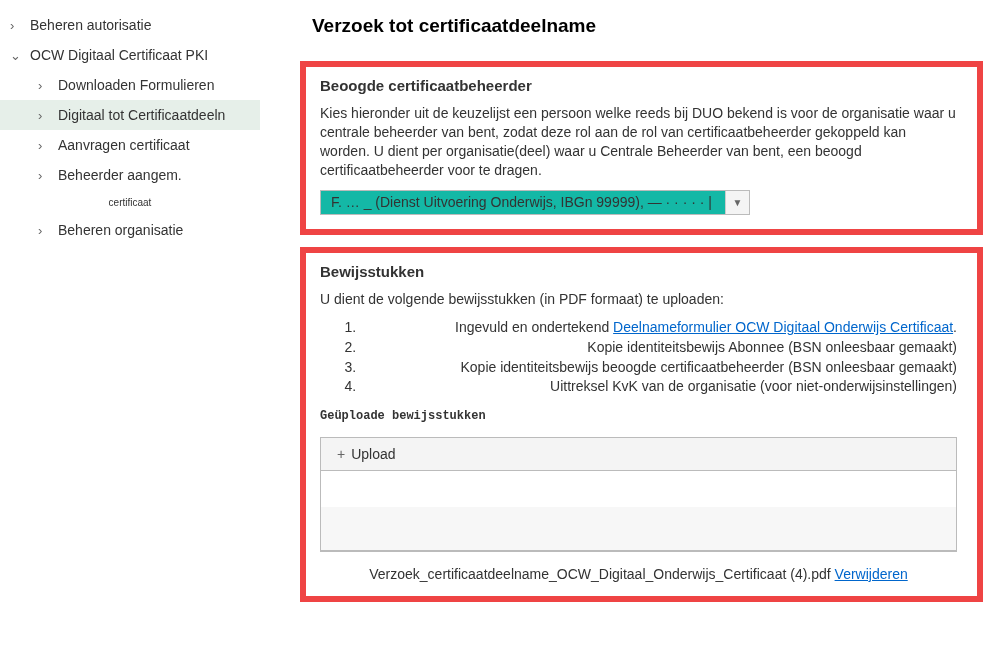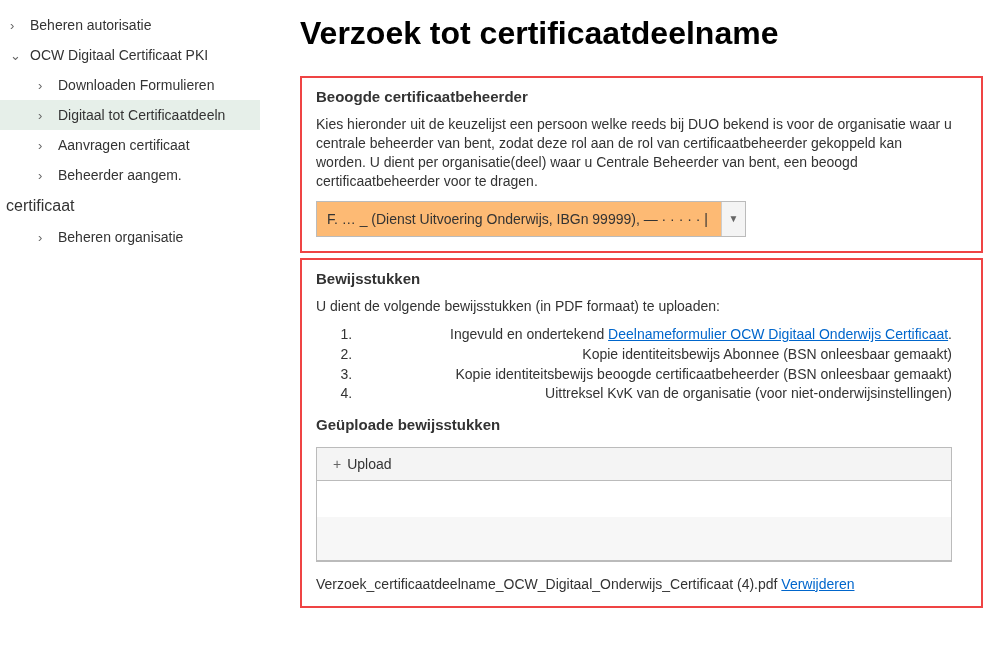--- a/index.html
+++ b/index.html
@@ -41,54 +41,56 @@
       background: #e6efe9;
     }
     .chevron {
       display: inline-block;
       width: 14px;
       margin-right: 6px;
       color: #666;
       font-size: 13px;
     }
     .nav-nolink {
-      padding: 7px 6px;
-      font-size: 16px;
+      padding: 7px 26px;
+      font-size: 10px;
+      text-align: center;
     }
     .main {
       flex: 1;
       padding: 15px 20px 20px 40px;
     }
     h1 {
-      font-size: 32px;
+      font-size: 19px;
       font-weight: bold;
       margin-bottom: 24px;
       color: #000;
+      margin-left: 12px;
     }
     .panel {
-      border: 2px solid #ef4444;
-      padding: 10px 29px 14px 14px;
-      margin-bottom: 5px;
+      border: 6px solid #ef4444;
+      padding: 10px 20px 14px 14px;
+      margin-bottom: 12px;
     }
     .panel-title {
       font-weight: bold;
       font-size: 15px;
       margin-bottom: 10px;
     }
     .panel p {
       margin-bottom: 10px;
       line-height: 1.35;
     }
     .dropdown {
       display: flex;
       border: 1px solid #bbb;
       width: 430px;
-      height: 36px;
-      align-items: center;
-      background: #fdba74;
+      height: 25px;
+      align-items: center;
+      background: #14b8a6;
     }
     .dropdown-text {
       flex: 1;
       padding: 0 10px;
       white-space: nowrap;
       overflow: hidden;
     }
     .dropdown-btn {
       width: 24px;
       height: 100%;
@@ -109,21 +111,22 @@
       line-height: 1.4;
     }
     a.link {
       color: #0066cc;
       text-decoration: underline;
       cursor: pointer;
     }
     .sub-title {
       font-weight: bold;
       margin: 6px 0 14px 0;
-      font-size: 15px;
+      font-size: 12px;
+      font-family: Liberation Mono, monospace;
     }
     .upload-area {
       border: 1px solid #bbb;
     }
     .upload-btn {
       border: 1px solid #bbb;
       border-top: none;
       border-left: none;
       border-right: none;
       display: inline-flex;
@@ -143,20 +146,21 @@
       background: #fff;
     }
     .upload-ghost {
       height: 44px;
       background: #f7f7f7;
       border-bottom: 1px solid #bbb;
     }
     .file-row {
       margin-top: 14px;
       font-size: 14px;
+      text-align: center;
     }
     .bold-inline {
       font-weight: normal;
     }
   </style>
 </head>
 <body>
 
 <div class="sidebar">
   <div class="nav-item top">

